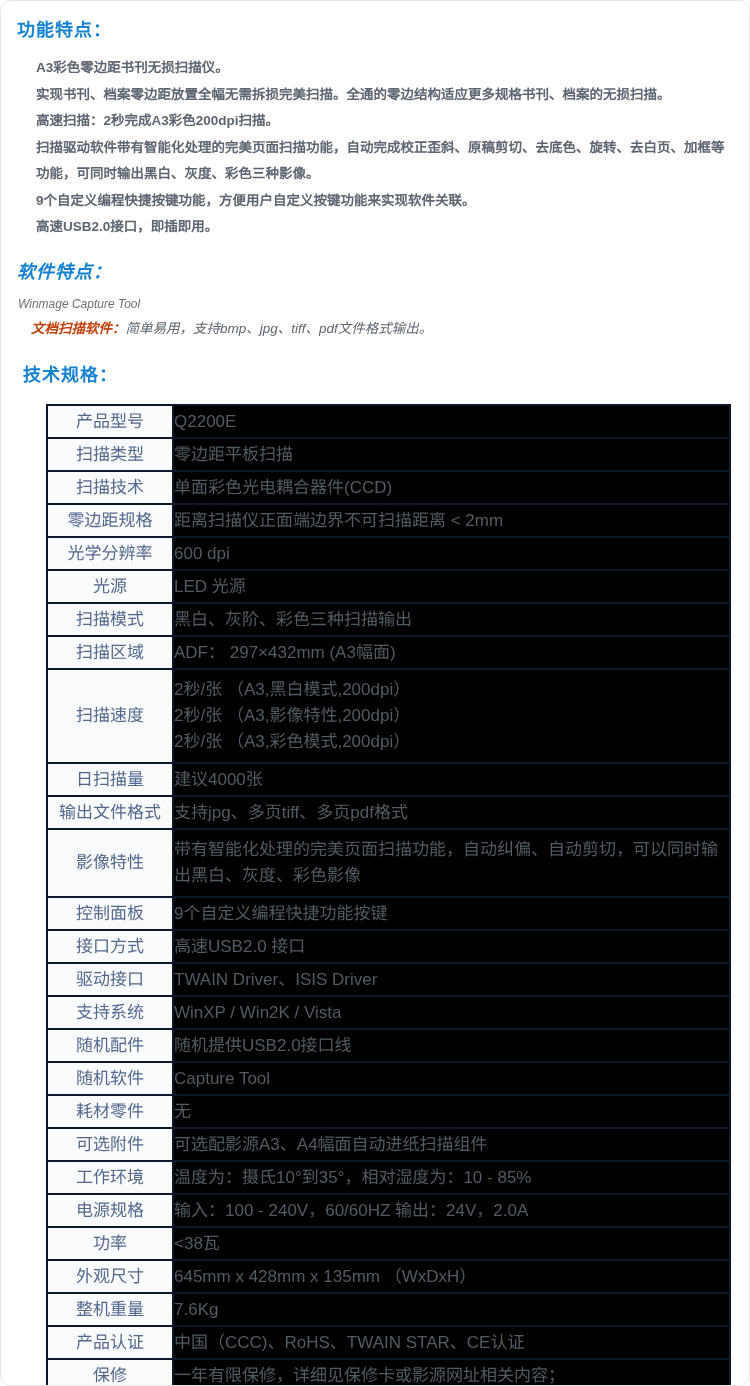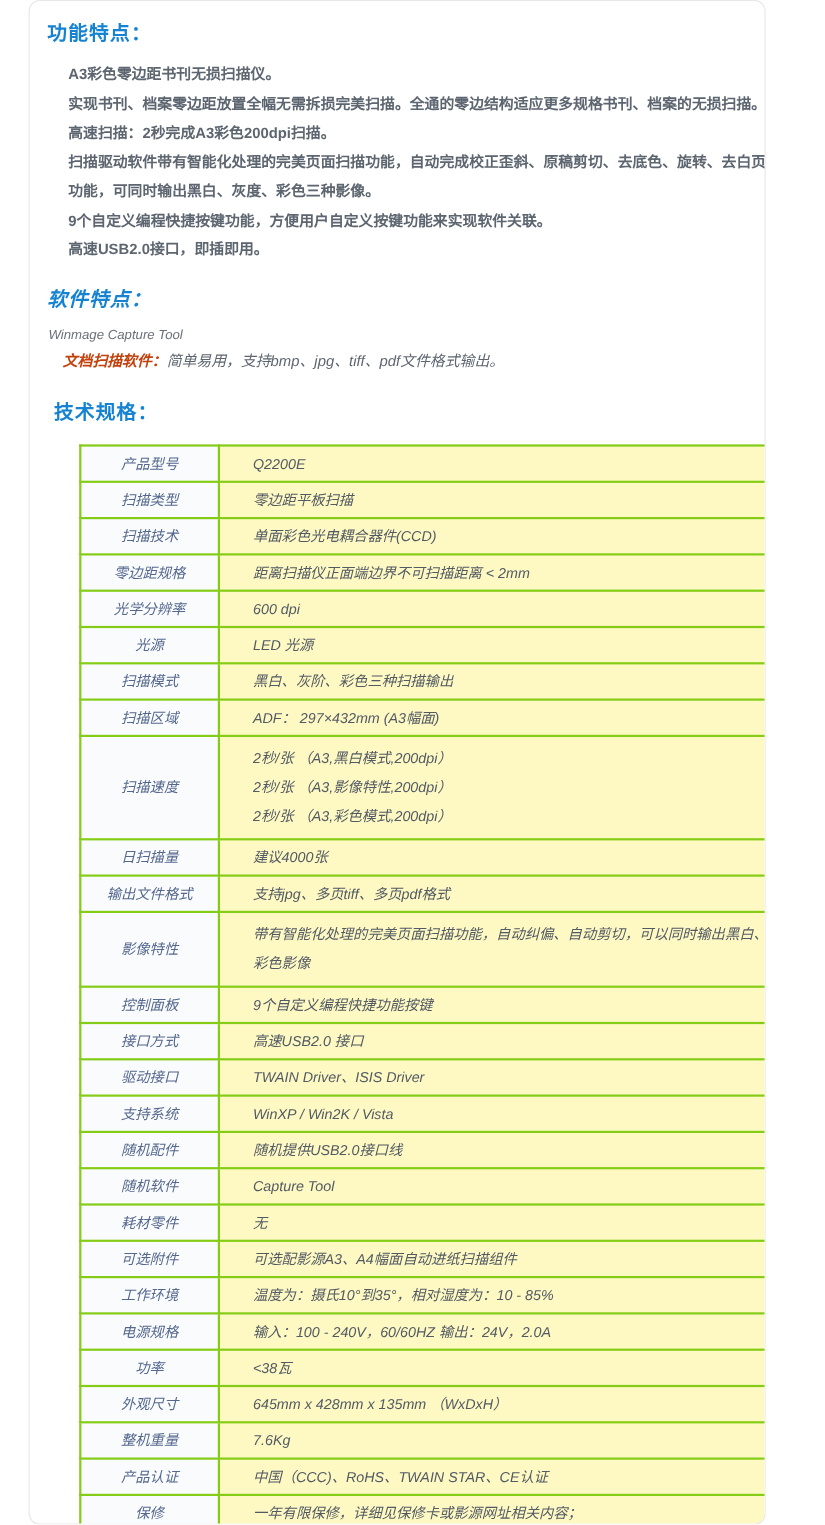--- a/index.html
+++ b/index.html
@@ -3,27 +3,26 @@
 <meta charset="utf-8">
 <style>
   * { margin: 0; padding: 0; box-sizing: border-box; }
   html, body { background: #ffffff; }
   body {
     width: 750px; height: 1386px;
     font-family: "Liberation Sans", "DejaVu Sans", sans-serif;
     overflow: hidden;
   }
   .page {
-    width: 670px; height: 1386px;
+    width: 750px; height: 1386px;
     background: #ffffff;
     border: 1px solid #e7e7e7;
     border-radius: 10px;
     padding-top: 14px;
     overflow: hidden;
-    margin-left: 26px;
   }
   h2.sec-title {
     color: #1583d2;
     font-size: 18px;
     font-weight: bold;
     margin: 0 0 0 16px;
     letter-spacing: 1px;
   }
   .features-block { margin: 14px 28px 0 35px; }
   .feature-line {
@@ -49,38 +48,37 @@
   .doc-line b { color: #c2410c; font-weight: bold; text-align: right; }
   .specs-title { margin-left: 22px !important; margin-top: 20px !important; }
   table.specs {
     margin: 18px 0 0 45px;
     width: 685px;
     border-collapse: collapse;
     border: 2px solid #7f96bd;
     background: #fbfcfe;
   }
   table.specs td {
-    border: 2px solid #84cc16;
-    font-size: 13px;
+    border: 2px solid #0f172a;
+    font-size: 17px;
     vertical-align: middle;
-    font-style: italic;
   }
   td.spec-label {
     width: 126px;
     text-align: center;
     color: #54688e;
     padding: 7px 4px;
     line-height: 17px;
     background: #fafbfd;
   }
   td.spec-value {
     color: #525a64;
-    padding: 7px 10px 7px 30px;
+    padding: 7px 10px 7px 0;
     line-height: 17px;
-    background: #fef9c3;
+    background: #000000;
   }
   td.spec-value .vline { line-height: 26px; }
   td.spec-value.wrapping { line-height: 26px; }
 </style>
 </head>
 <body>
 
 <div class="page">
 
   <h2 class="sec-title">功能特点：</h2>

